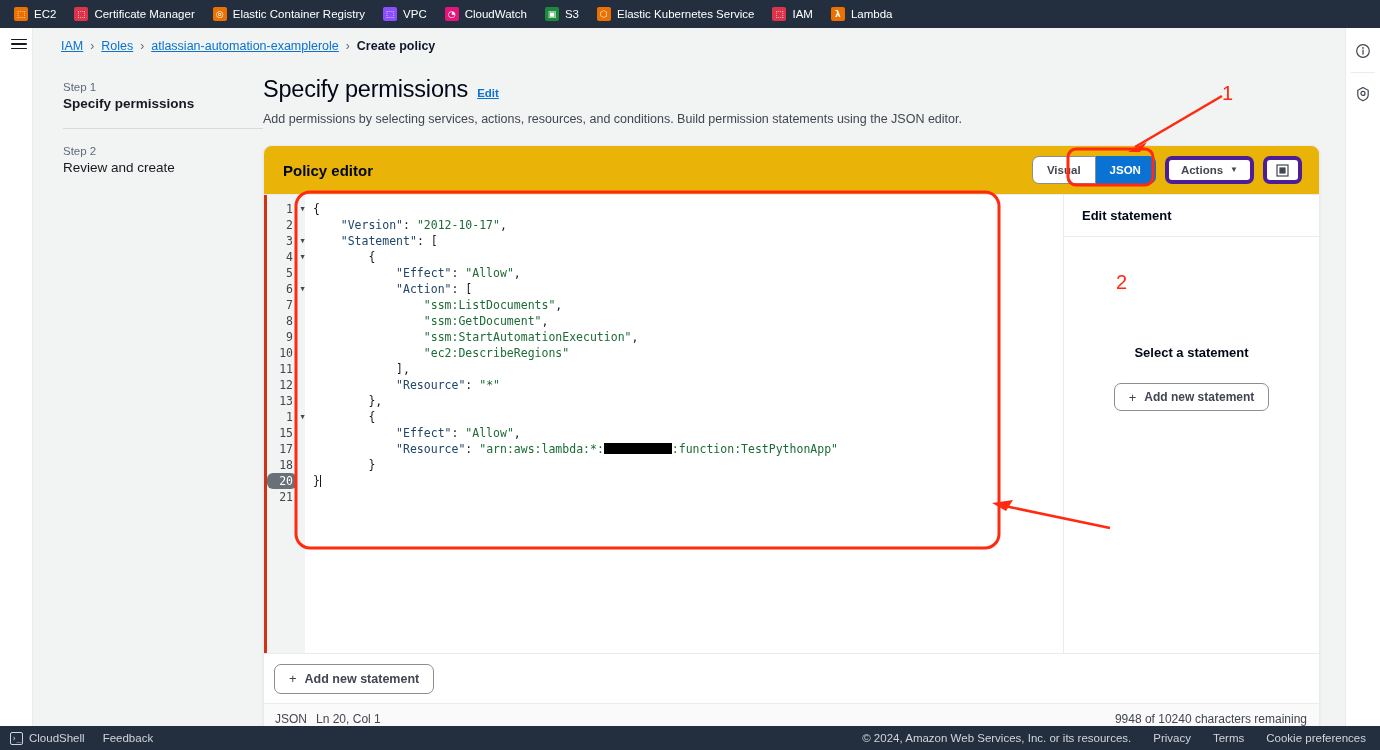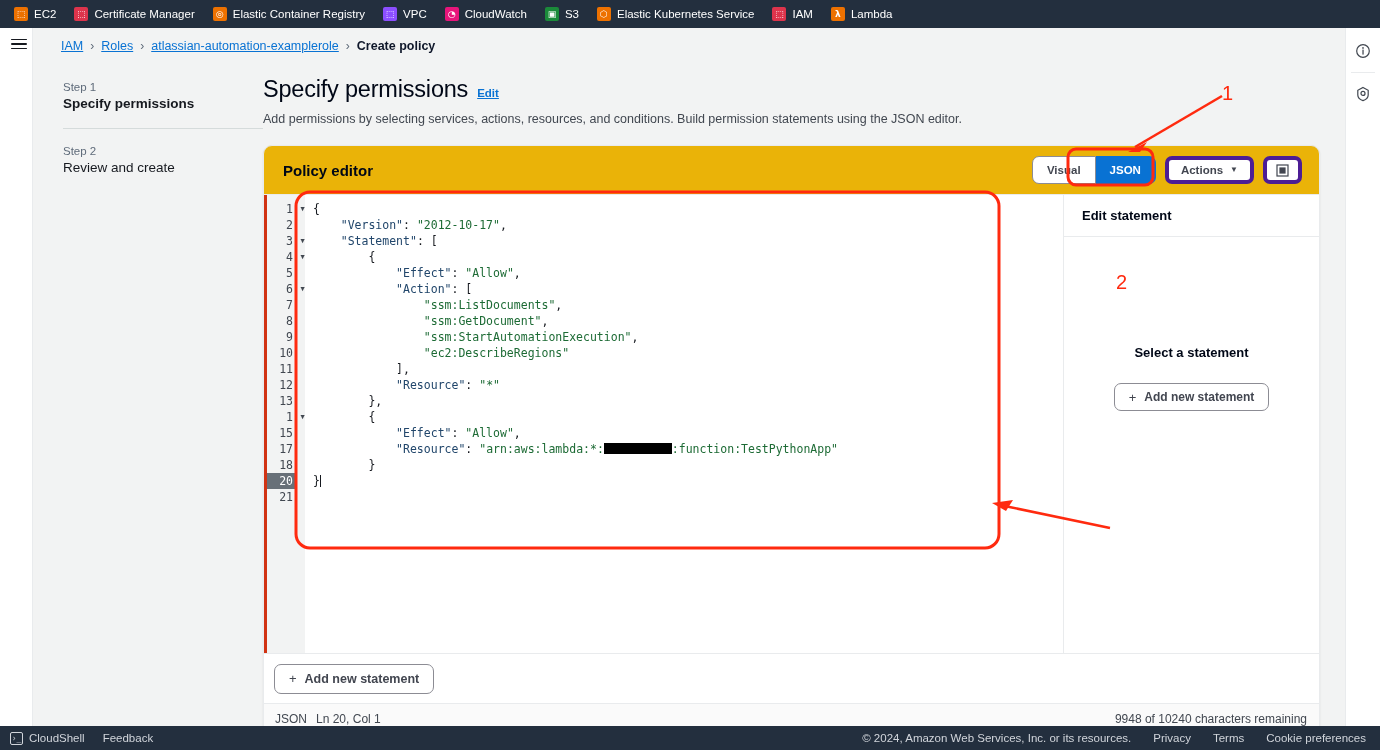--- a/index.html
+++ b/index.html
@@ -114,21 +114,21 @@
   .gutter-bg { position: absolute; left: 3px; top: 0; width: 38px; height: 100%; background: #f2f3f3; }
   .code {
     position: relative; font-family: "DejaVu Sans Mono", monospace;
     font-size: 11.5px; line-height: 16px; padding-top: 6px;
   }
   .cl { display: flex; height: 16px; align-items: center; white-space: pre; }
   .ln {
     width: 30px; flex: 0 0 30px; text-align: right; padding-right: 4px; margin-left: 3px;
     color: #414750; font-size: 11.5px;
   }
-  .cl.cur .ln { background: #687078; color: #ffffff; }
+  .cl.cur .ln { background: #687078; color: #ffffff; border-radius: 6px; }
   .fold { width: 11px; flex: 0 0 11px; color: #414750; font-size: 7px; text-align: center; }
   .ctxt { padding-left: 5px; color: #16191f; }
   .k { color: #21466b; }
   .s { color: #1d6b35; }
   .p { color: #16191f; }
   .indent { color: #d5dbdb; }
   .redact { display: inline-block; width: 68px; height: 11px; background: #000000; vertical-align: -1px; }
   .caretbar { display: inline-block; width: 1px; height: 12px; background: #16191f; vertical-align: -2px; }
 
   .sidepanel {

